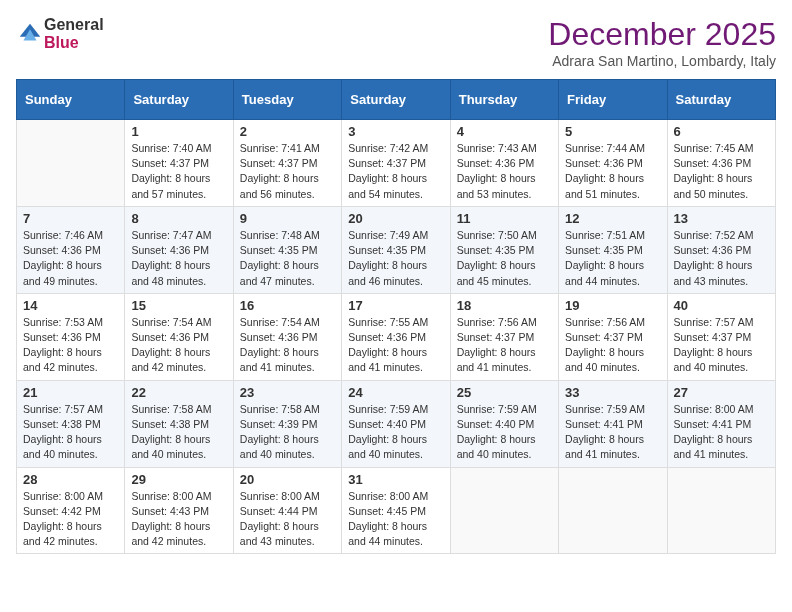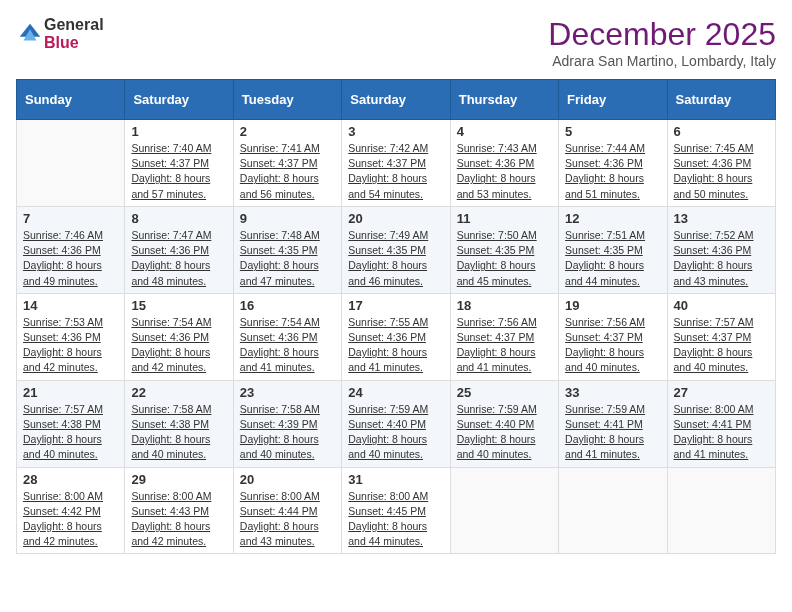--- a/index.html
+++ b/index.html
@@ -75,21 +75,20 @@
     }
     .day-number {
       font-size: 13px;
       font-weight: bold;
       margin-bottom: 2px;
     }
     .day-info {
       font-size: 10.5px;
       line-height: 1.45;
       color: #333;
-      text-decoration: underline;
     }
     .empty-cell {
       background: #f9f9f9;
     }
     .alt-row td {
       background: #f3f6fa;
     }
   </style>
 </head>
 <body>

